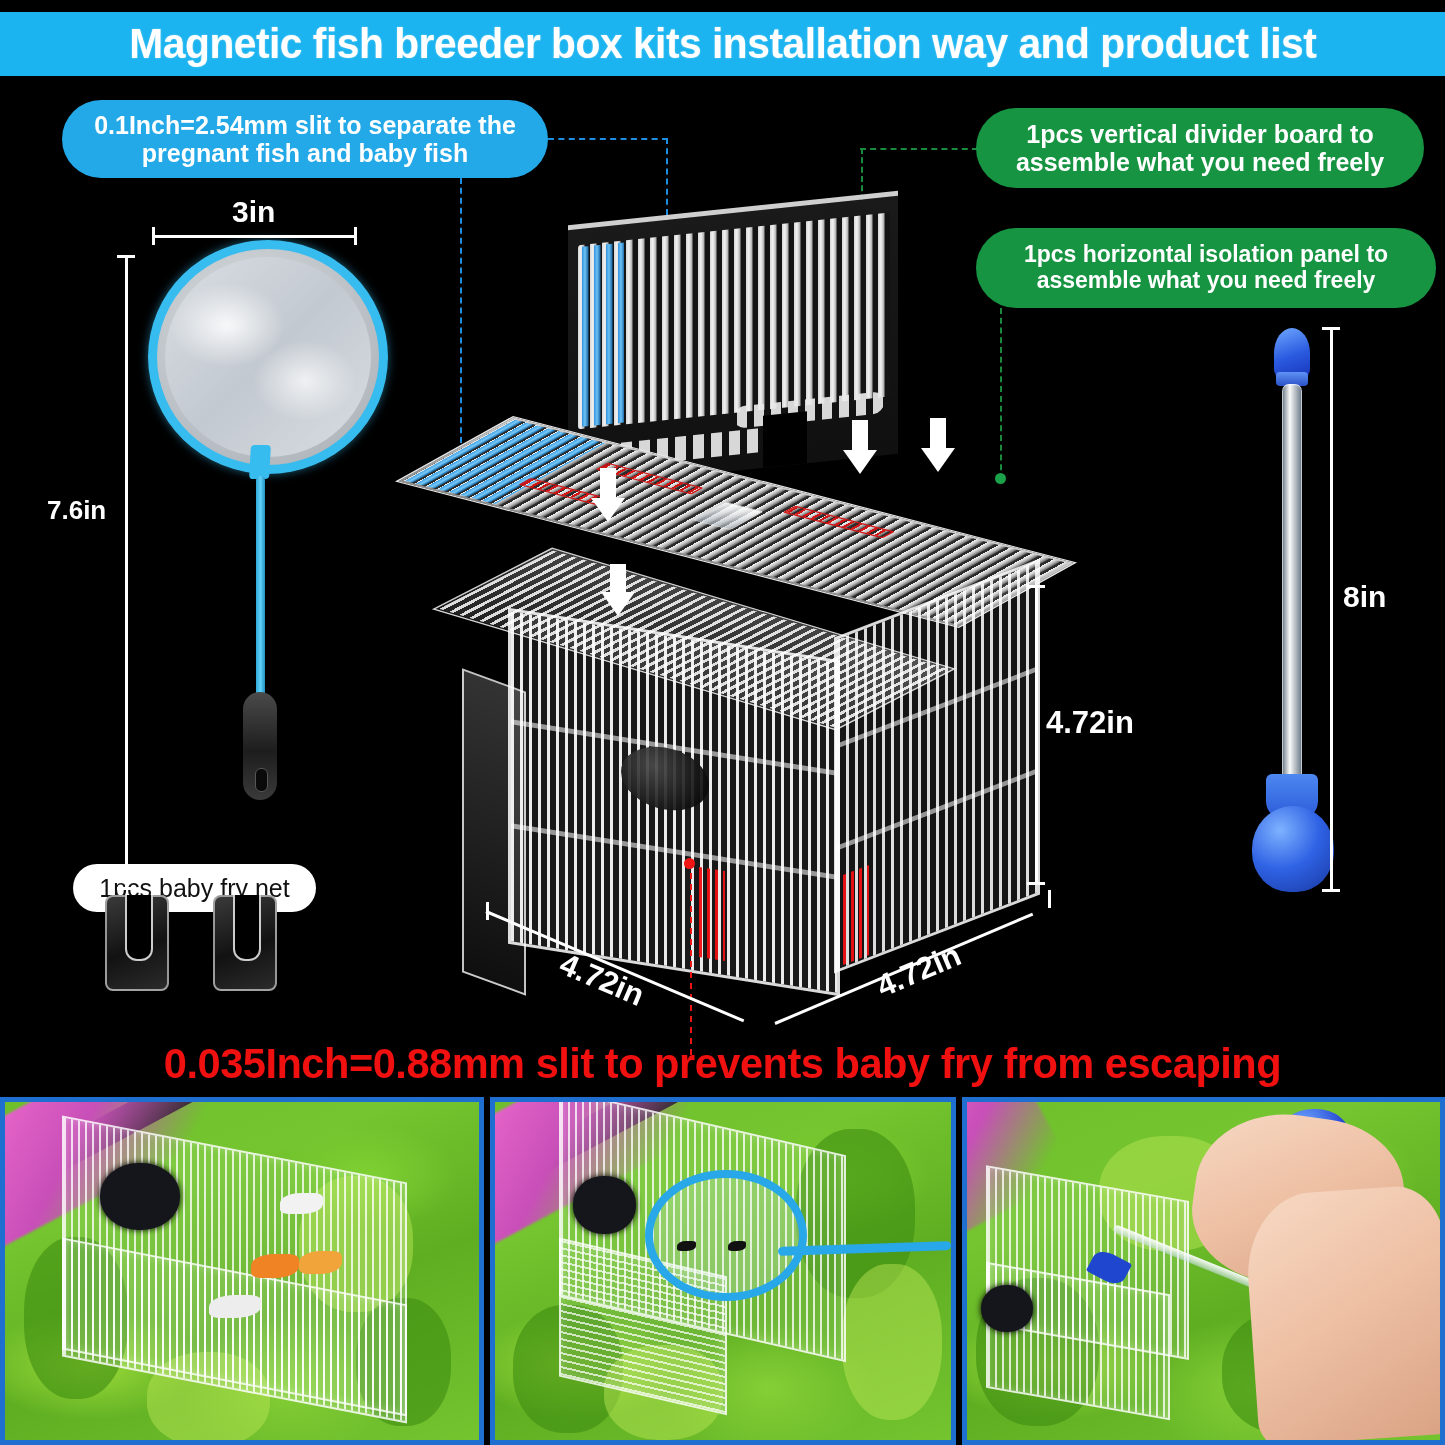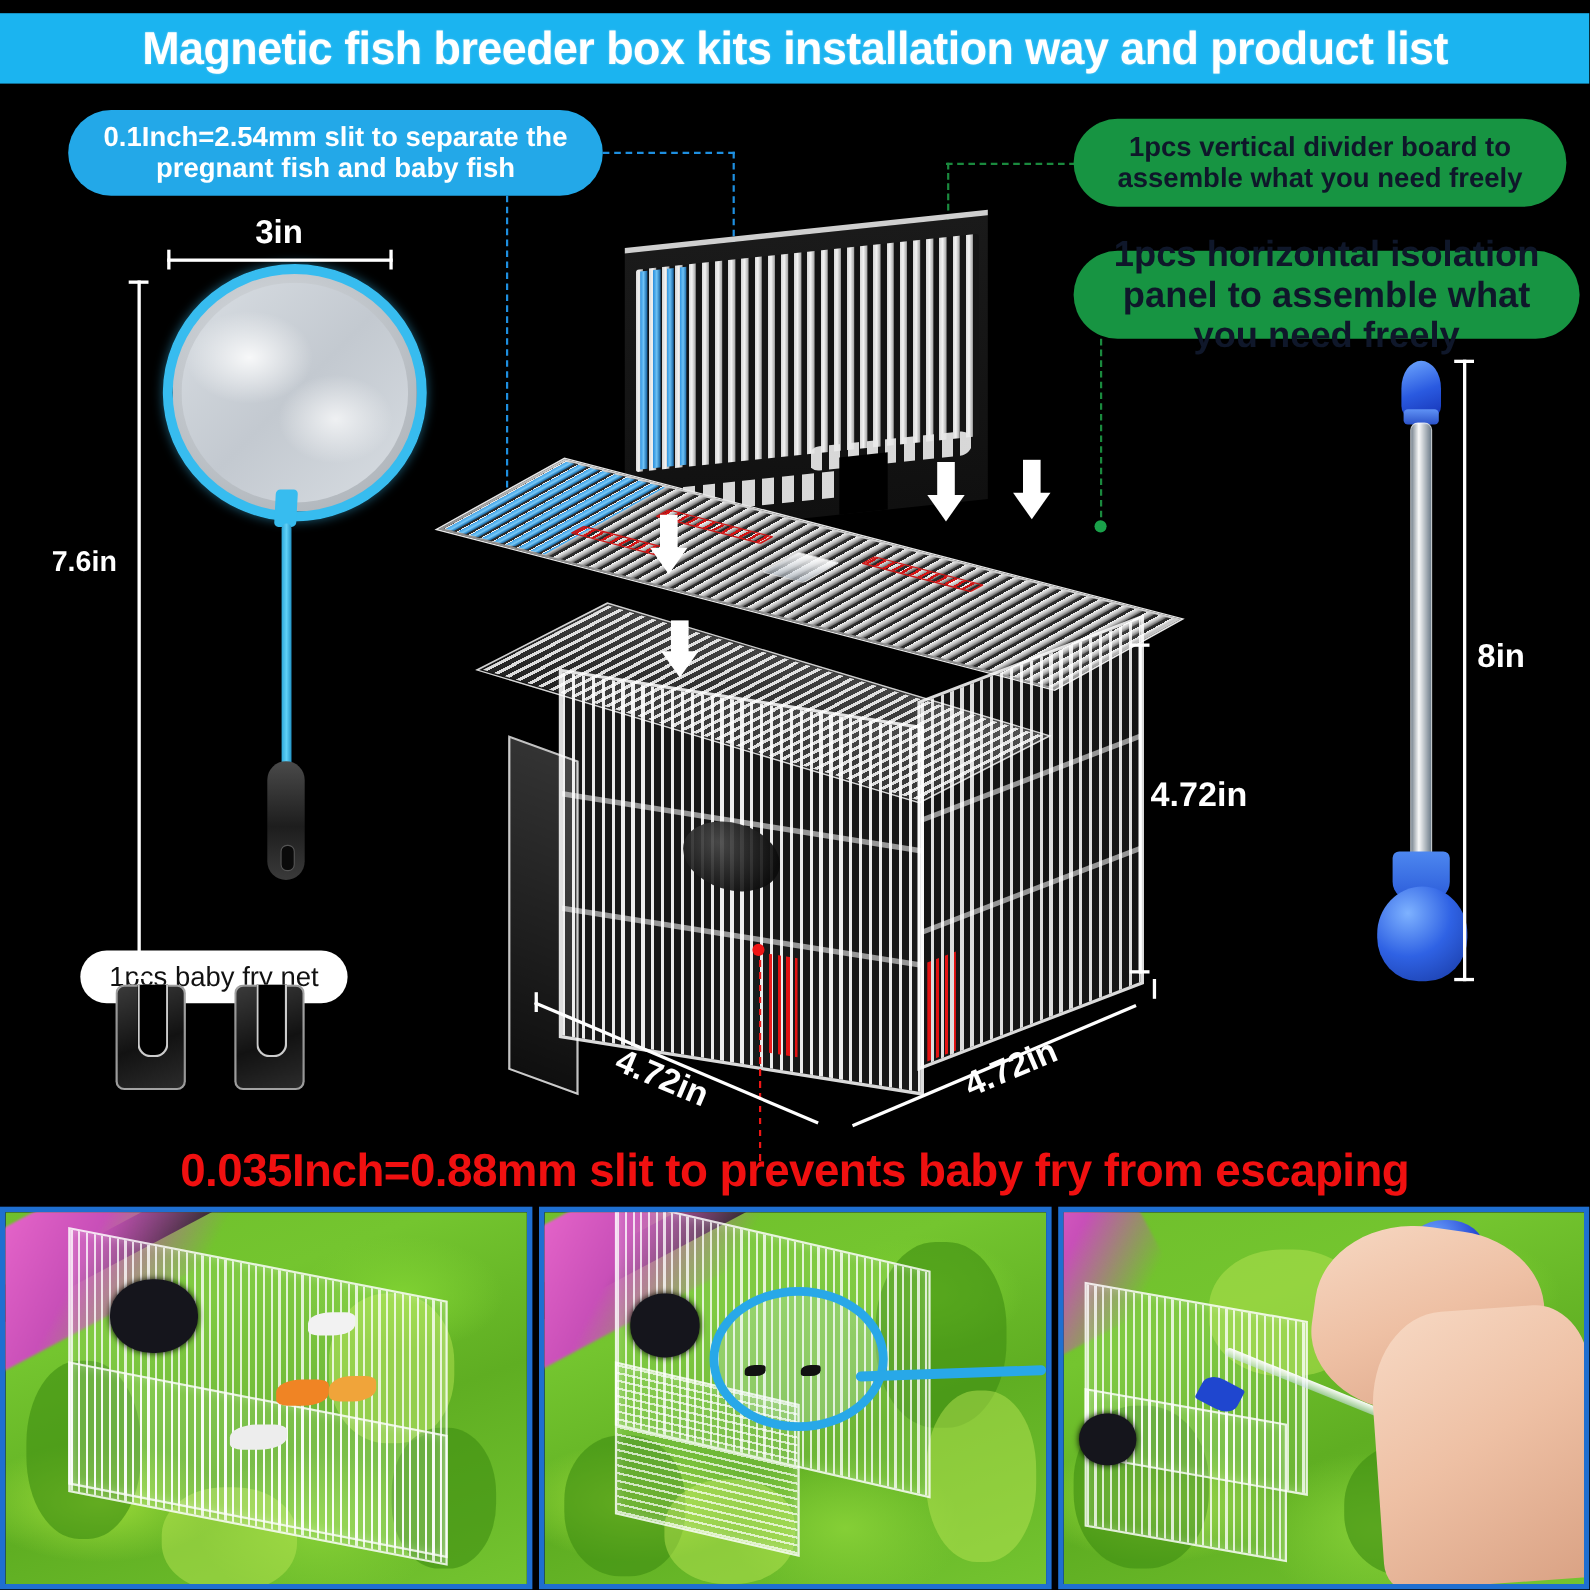--- a/index.html
+++ b/index.html
@@ -16,26 +16,26 @@
     font-weight:bold;font-size:42px;color:#fff;
     letter-spacing:-0.5px;white-space:nowrap;
     transform:scaleX(0.97);
     text-shadow:0 0 2px rgba(255,255,255,.4);
   }
 
   
   .pill{position:absolute;border-radius:999px;display:flex;align-items:center;
         justify-content:center;text-align:center;line-height:1.12;box-sizing:border-box;}
   .pill-blue{background:#23A8E8;color:#fff;font-weight:bold;}
-  .pill-green{background:#179442;color:#0f172a;font-weight:bold;}
+  .pill-green{background:#179442;color:#ffffff;font-weight:bold;}
   .pill-white{background:#fff;color:#111;font-weight:normal;}
 
   .c-slit-note{left:62px;top:100px;width:486px;height:78px;font-size:25px;padding:0 18px;}
   .c-vert-div{left:976px;top:108px;width:448px;height:80px;font-size:25px;padding:0 20px;}
-  .c-horiz-panel{left:976px;top:228px;width:460px;height:80px;font-size:33px;padding:0 18px;}
+  .c-horiz-panel{left:976px;top:228px;width:460px;height:80px;font-size:23px;padding:0 18px;}
   .c-breeder-box{left:962px;top:494px;width:290px;height:62px;font-size:25px;padding:0 14px;}
   .c-fry-net{left:73px;top:828px;width:243px;height:48px;font-size:25px;margin-top:36px;}
   .c-slot-plugs{left:37px;top:990px;width:320px;height:48px;font-size:25px;}
   .c-fish-feeder{left:1160px;top:951px;width:240px;height:48px;font-size:25px;}
 
   
   .dimlabel{position:absolute;color:#fff;font-weight:bold;white-space:nowrap;}
   .d-net-w{left:232px;top:195px;font-size:30px;}
   .d-net-h{left:47px;top:495px;font-size:26px;}
   .d-box-h{left:1046px;top:705px;font-size:31px;}

